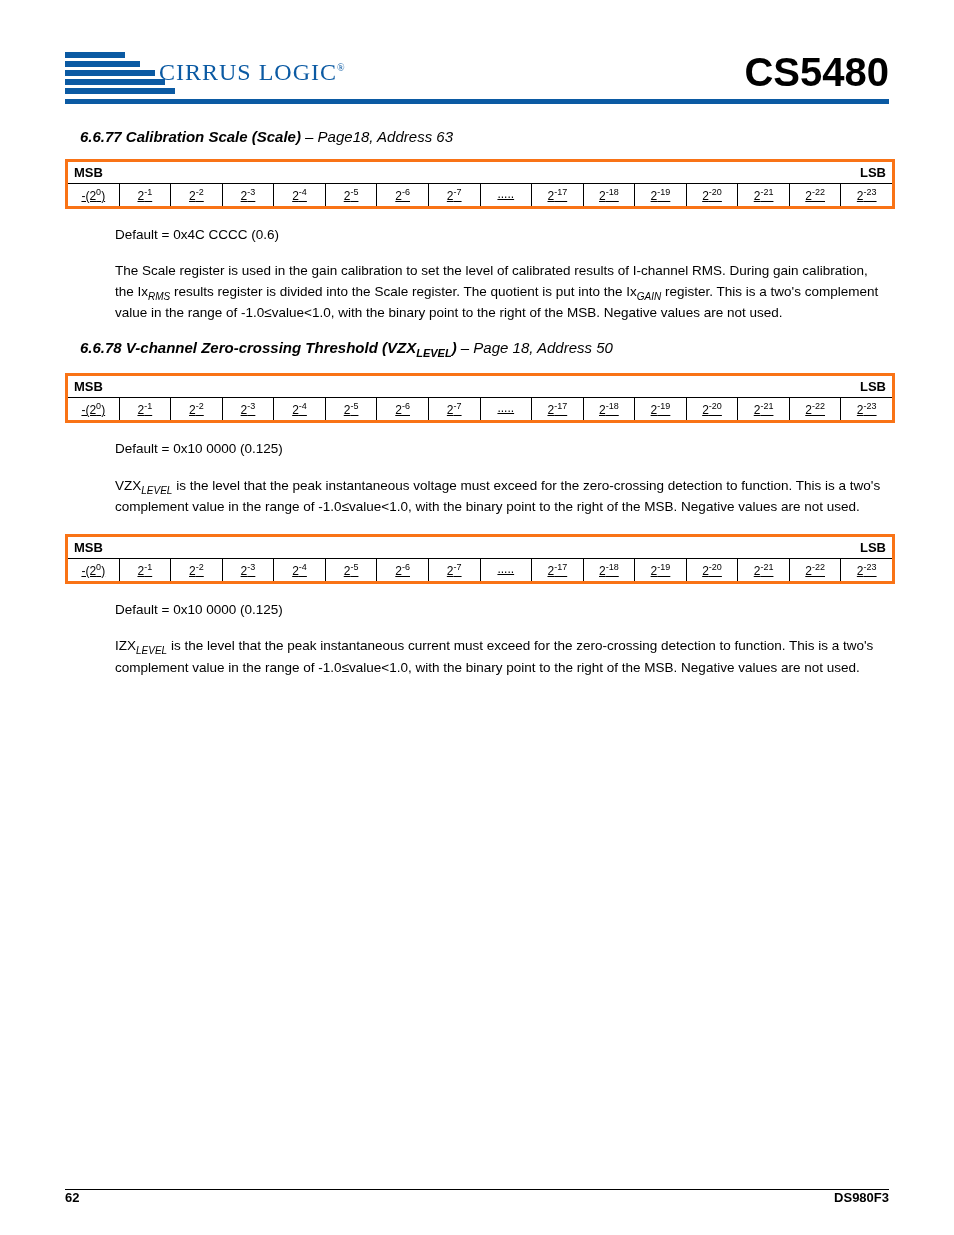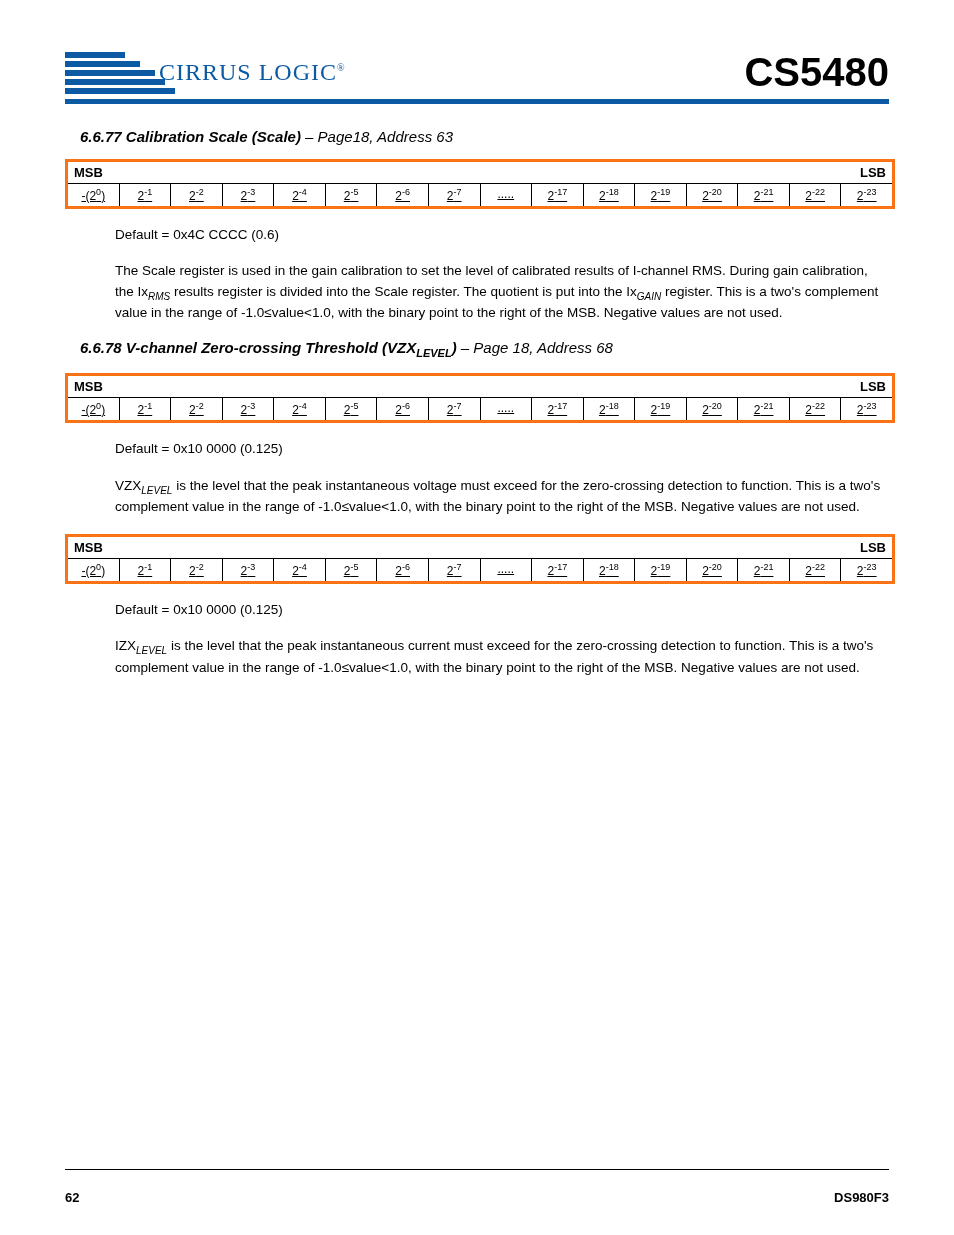--- a/index.html
+++ b/index.html
@@ -107,21 +107,21 @@
     margin-left: 50px;
     margin-bottom: 16px;
     line-height: 1.5;
     font-size: 13.5px;
   }
   .body-text .ital { }
   .body-text .subsc { font-size: 10px; vertical-align: sub; font-style: italic; }
   .footer {
     margin-top: auto;
     border-top: 1px solid #000;
-    padding-top: 20px;
+    padding-top: 0;
     display: flex;
     justify-content: space-between;
     font-weight: bold;
     font-size: 13px;
   }
 </style>
 </head>
 <body>
 
 <div class="page">
@@ -162,21 +162,21 @@
           <div class="bit-cell">2<sup>-18</sup></div>
           <div class="bit-cell">2<sup>-19</sup></div>
           <div class="bit-cell">2<sup>-20</sup></div>
           <div class="bit-cell">2<sup>-21</sup></div>
           <div class="bit-cell">2<sup>-22</sup></div>
           <div class="bit-cell">2<sup>-23</sup></div>
         </div>
       </div>
       <div class="body-text">Default = 0x4C CCCC (0.6)</div>
       <div class="body-text">The <span class="ital">Scale</span> register is used in the gain calibration to set the level of calibrated results of I-channel RMS. During gain calibration, the <span class="ital">Ix</span><span class="subsc">RMS</span> results register is divided into the <span class="ital">Scale</span> register. The quotient is put into the <span class="ital">Ix</span><span class="subsc">GAIN</span> register. This is a two's complement value in the range of -1.0≤value&lt;1.0, with the binary point to the right of the MSB. Negative values are not used.</div>
-      <div class="section-head">6.6.78  V-channel Zero-crossing Threshold (VZX<span class="sub">LEVEL</span>)<span class="plain"> – Page 18, Address 68</span></div>
+      <div class="section-head">6.6.78  V-channel Zero-crossing Threshold (VZX<span class="sub">LEVEL</span>)<span class="plain"> – Page 18, Address 50</span></div>
       <div class="bit-outer">
         <div class="bit-header">
           <span>MSB</span>
           <span>LSB</span>
         </div>
         <div class="bit-row">
           <div class="bit-cell">-(2<sup>0</sup>)</div>
           <div class="bit-cell">2<sup>-1</sup></div>
           <div class="bit-cell">2<sup>-2</sup></div>
           <div class="bit-cell">2<sup>-3</sup></div>

